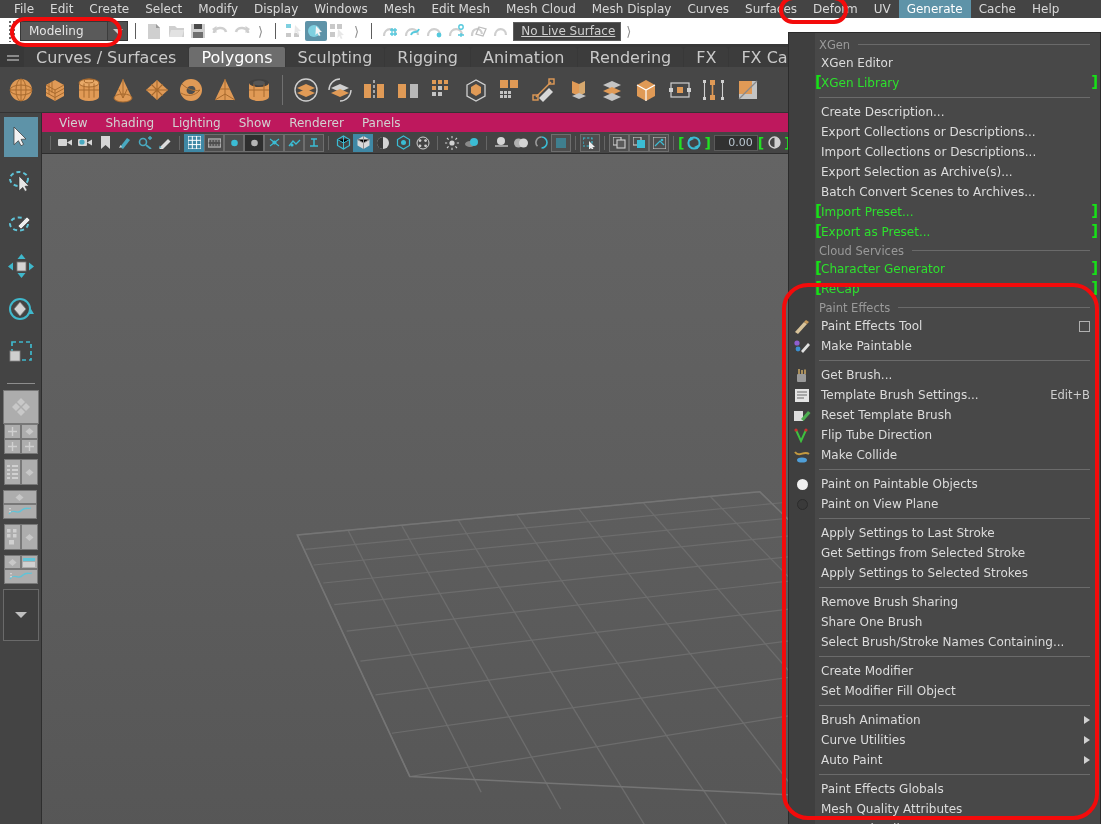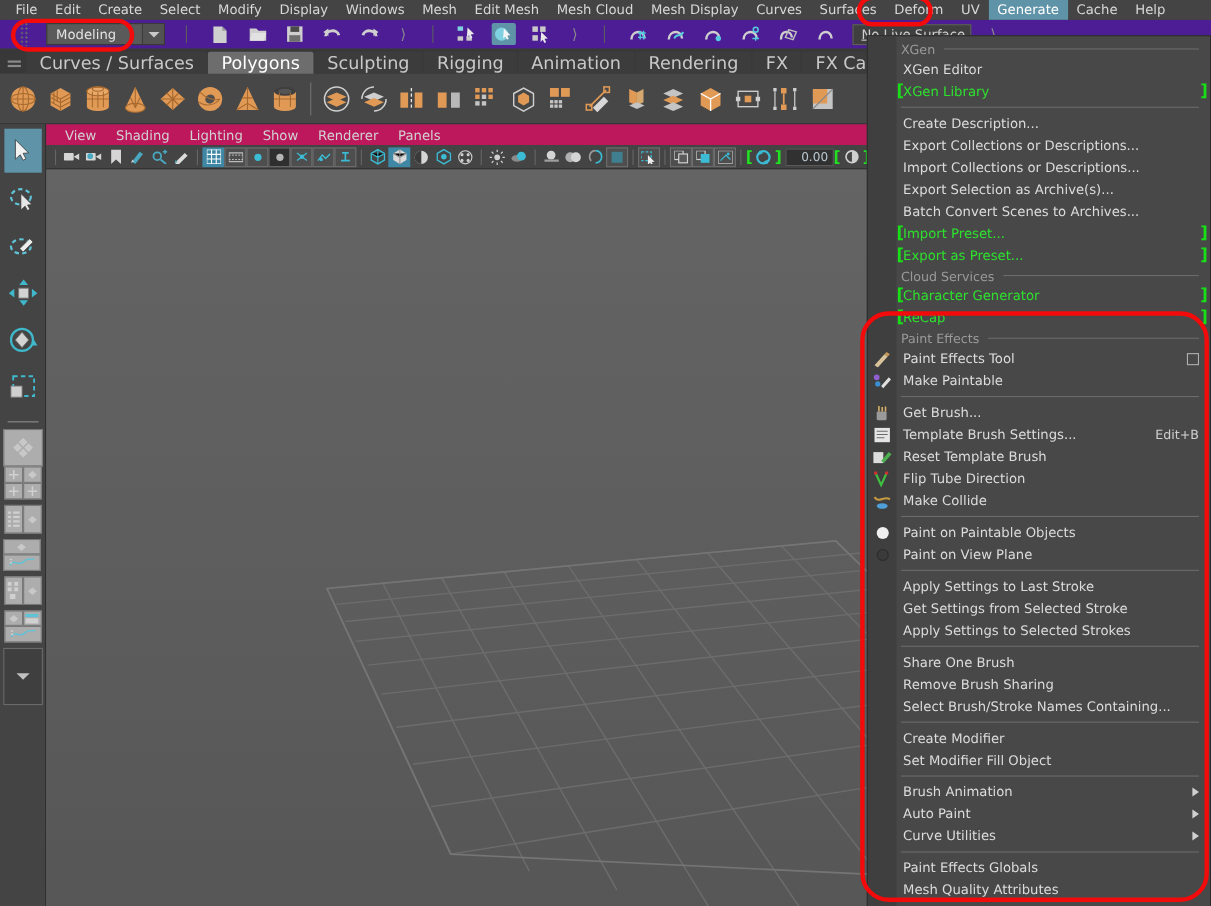--- a/index.html
+++ b/index.html
@@ -32,25 +32,25 @@
     cursor: default;
   }
   .menubar .mi.active {
     background: #5e93a8;
     color: #ffffff;
   }
 
   
   .statusline {
     height: 26px;
-    background: #4c1d95;
+    background: #ffffff;
     display: flex;
     align-items: center;
-    padding-left: 18px;
-    gap: 12px;
+    padding-left: 8px;
+    gap: 0px;
     position: relative;
   }
   .gripdots {
     width: 9px; height: 22px;
     background-image: radial-gradient(circle, #6a6a6a 0.9px, transparent 1px);
     background-size: 4px 4px;
     margin-right: 3px;
     flex: none;
   }
   .modecombo {
@@ -1140,46 +1140,46 @@
         <span>Apply Settings to Last Stroke</span>
       </div>
       <div class="dd-item">
         <span>Get Settings from Selected Stroke</span>
       </div>
       <div class="dd-item">
         <span>Apply Settings to Selected Strokes</span>
       </div>
       <div class="dd-sep"></div>
       <div class="dd-item">
+        <span>Remove Brush Sharing</span>
+      </div>
+      <div class="dd-item">
         <span>Share One Brush</span>
-      </div>
-      <div class="dd-item">
-        <span>Remove Brush Sharing</span>
       </div>
       <div class="dd-item">
         <span>Select Brush/Stroke Names Containing...</span>
       </div>
       <div class="dd-sep"></div>
       <div class="dd-item">
         <span>Create Modifier</span>
       </div>
       <div class="dd-item">
         <span>Set Modifier Fill Object</span>
       </div>
       <div class="dd-sep"></div>
       <div class="dd-item">
         <span>Brush Animation</span>
         <span class="subarrow"></span>
       </div>
       <div class="dd-item">
+        <span>Curve Utilities</span>
+        <span class="subarrow"></span>
+      </div>
+      <div class="dd-item">
         <span>Auto Paint</span>
-        <span class="subarrow"></span>
-      </div>
-      <div class="dd-item">
-        <span>Curve Utilities</span>
         <span class="subarrow"></span>
       </div>
       <div class="dd-sep"></div>
       <div class="dd-item">
         <span>Paint Effects Globals</span>
       </div>
       <div class="dd-item">
         <span>Mesh Quality Attributes</span>
       </div>
       <div class="dd-item">

